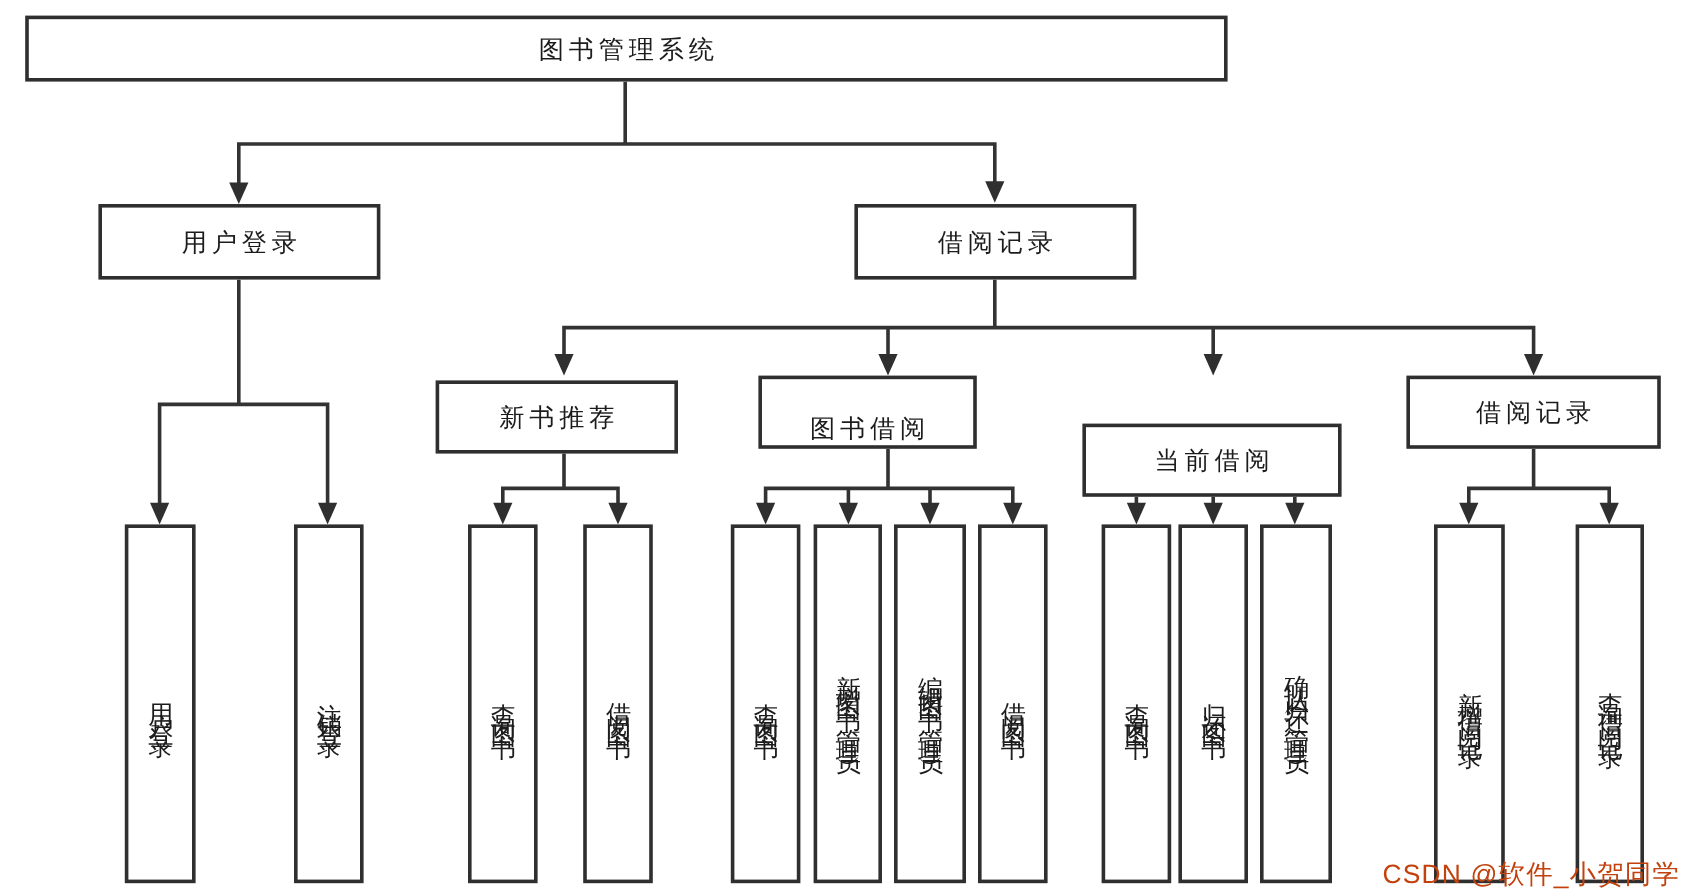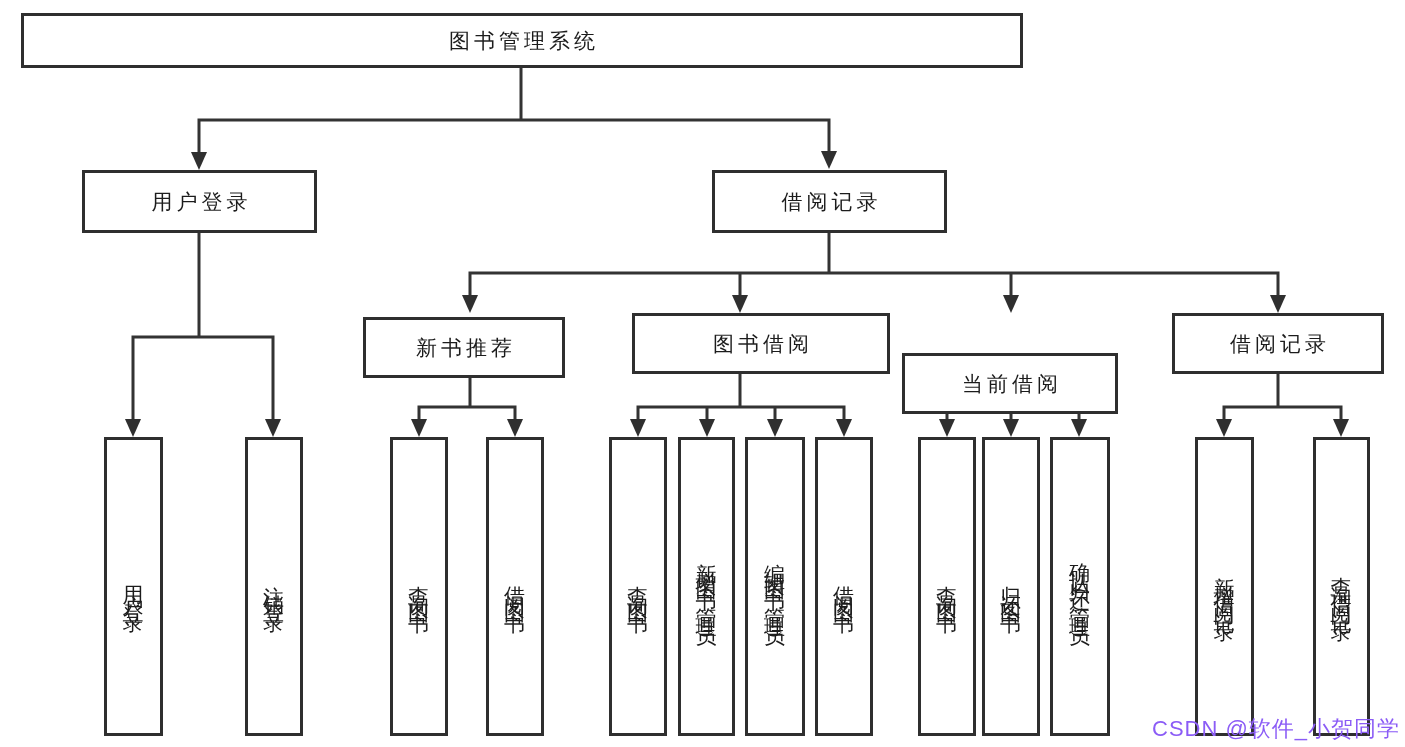--- a/index.html
+++ b/index.html
@@ -37,21 +37,21 @@
     font-size:21px;
     color:#1c1c1c;
     letter-spacing:9px;
     line-height:1;
     white-space:nowrap;
   }
   .watermark{
     position:absolute;
     left:1152px;top:714px;
     font-size:22px;
-    color:#8b5cf6;
+    color:#c2410c;
     letter-spacing:1px;
     white-space:nowrap;
     z-index:5;
   }
 </style>
 </head>
 <body>
 
 <div id="stage">
 
@@ -102,21 +102,21 @@
   <div class="box" style="left:82px;top:170px;width:235px;height:63px;">
     <span>用户登录</span>
   </div>
   <div class="box" style="left:712px;top:170px;width:235px;height:63px;">
     <span>借阅记录</span>
   </div>
 
   <div class="box" style="left:363px;top:317px;width:202px;height:61px;">
     <span>新书推荐</span>
   </div>
-  <div class="box" style="left:632px;top:313px;width:258px;height:61px;">
+  <div class="box" style="left:632px;top:313px;width:182px;height:61px;align-items:flex-end;">
     <span>图书借阅</span>
   </div>
   <div class="box" style="left:902px;top:313px;width:216px;height:61px;margin-top:40px;">
     <span>当前借阅</span>
   </div>
   <div class="box" style="left:1172px;top:313px;width:212px;height:61px;">
     <span>借阅记录</span>
   </div>
 
   <div class="vbox" style="left:104px;top:437px;width:59px;height:299px;">

